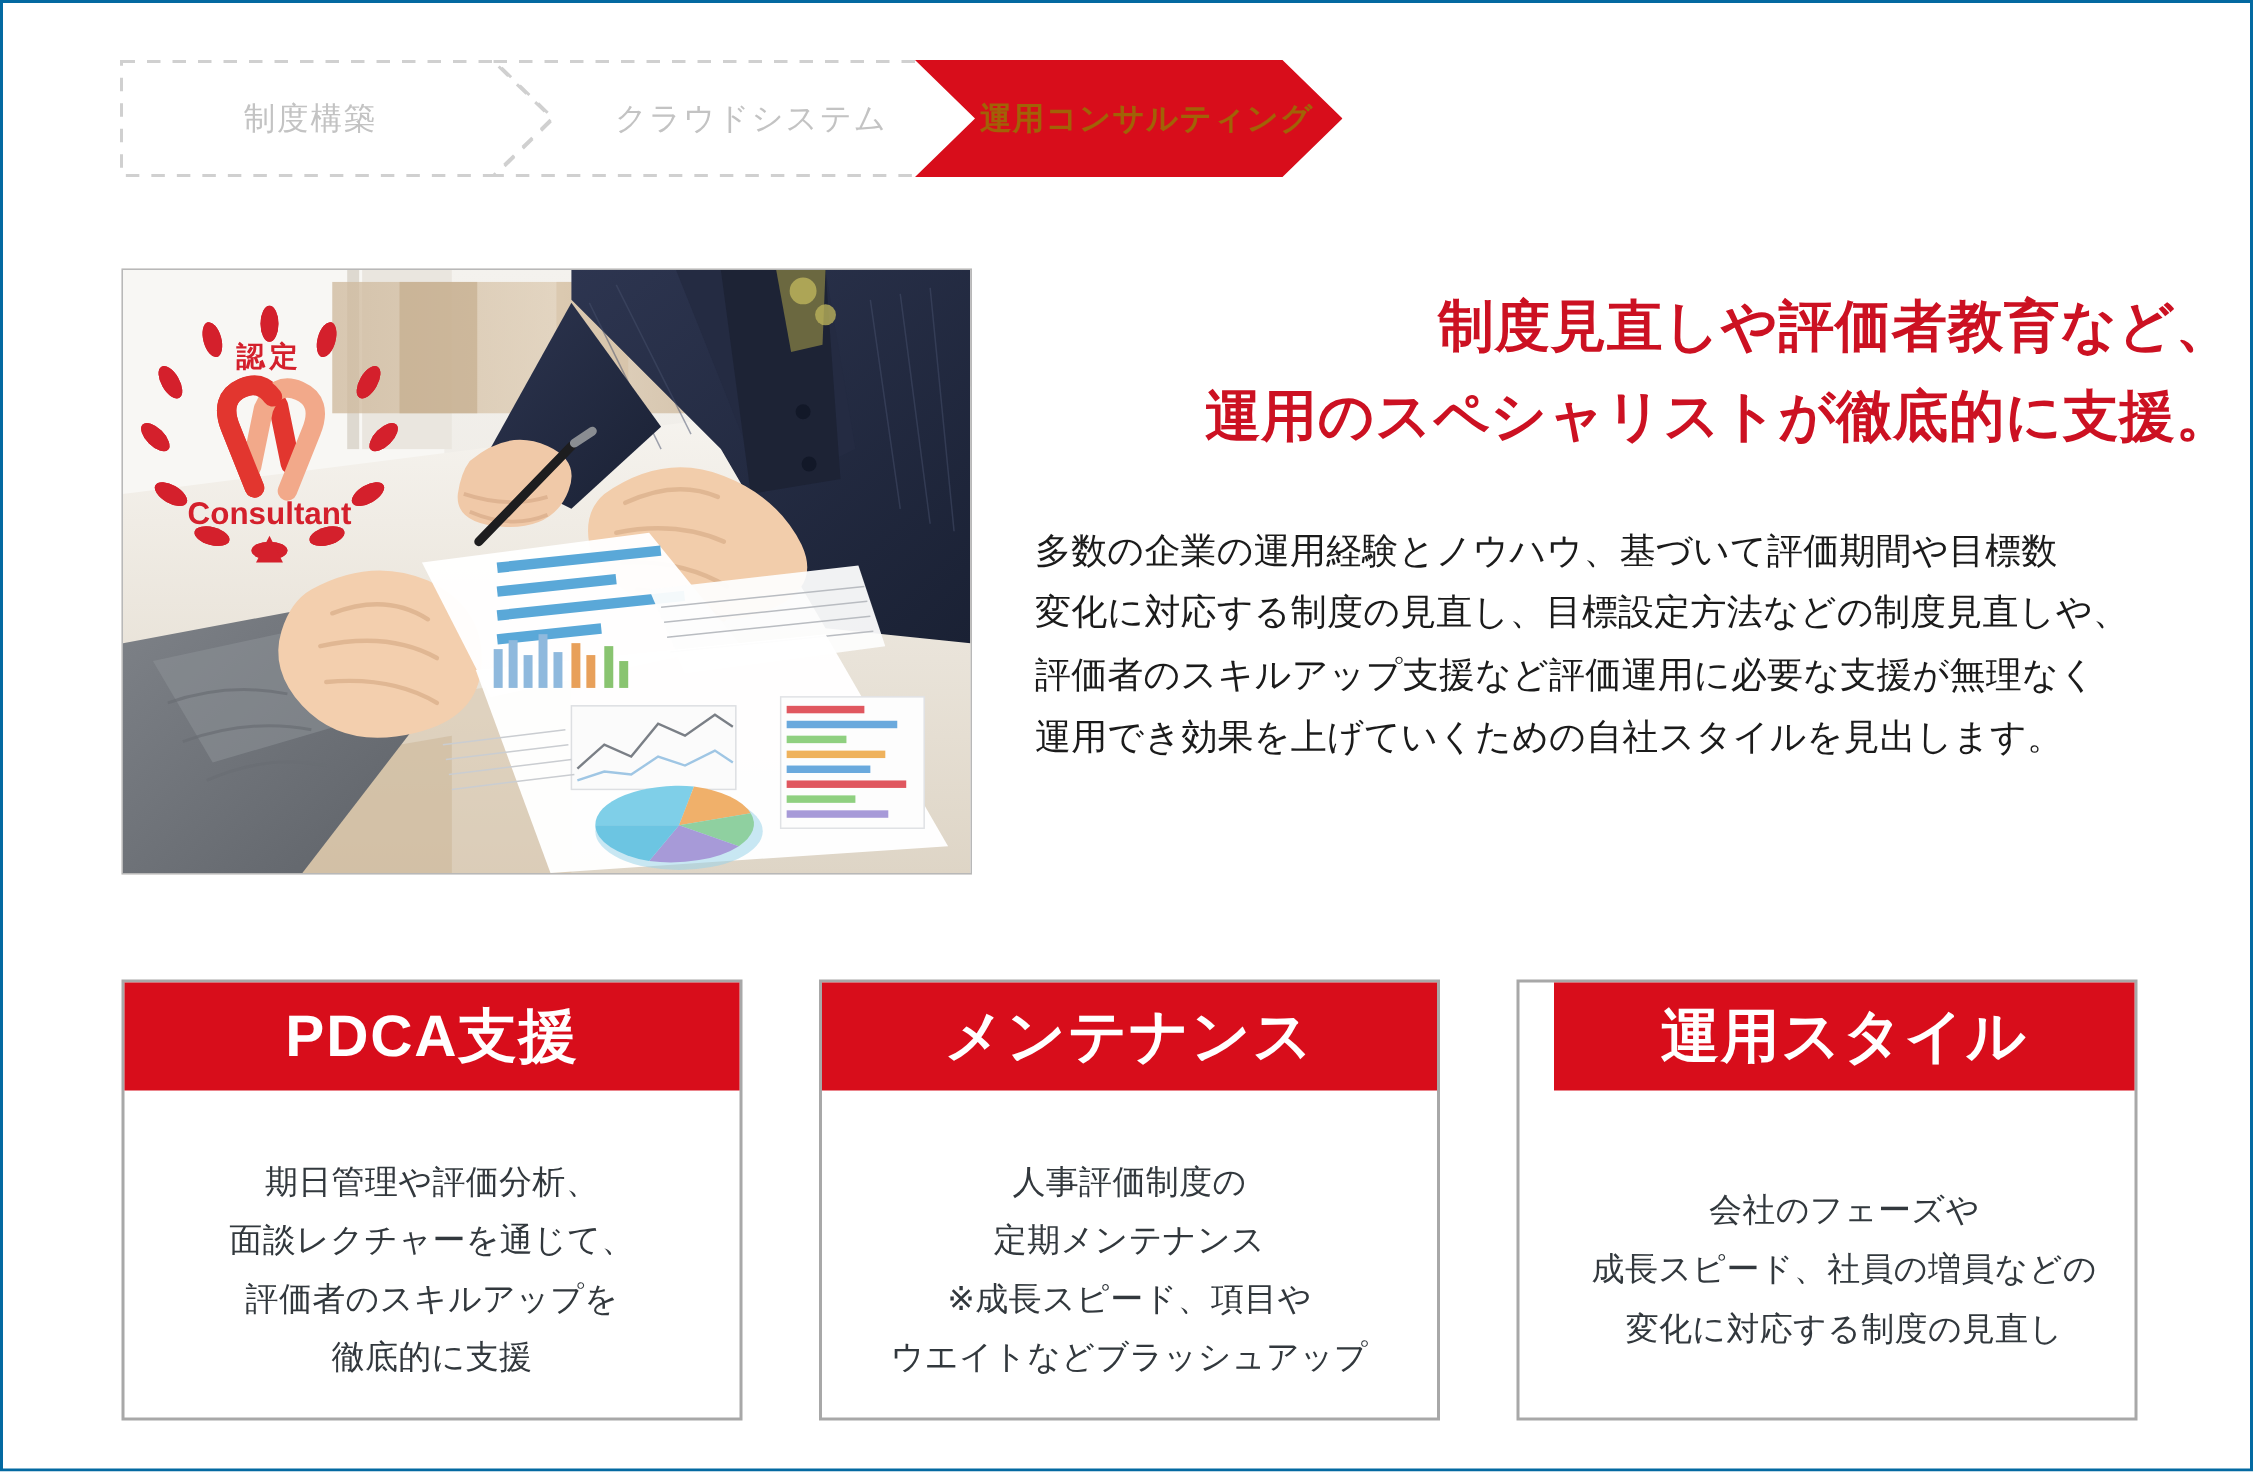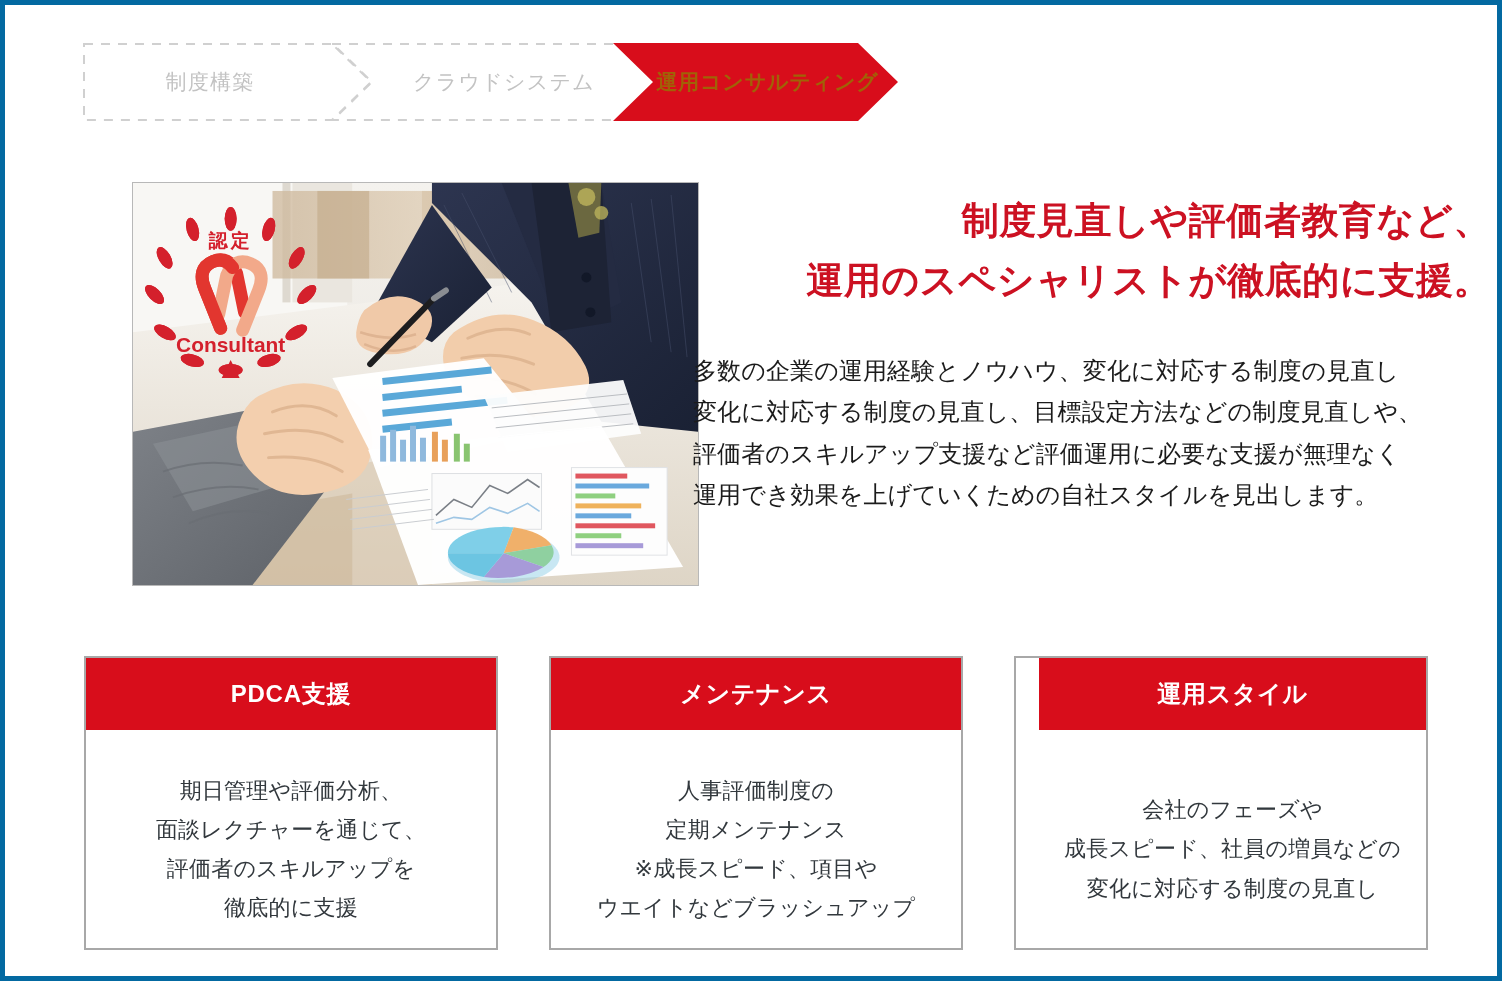--- a/index.html
+++ b/index.html
@@ -9,21 +9,21 @@
   }
   body {
     font-family: "Liberation Sans", "DejaVu Sans", sans-serif;
   }
   #page {
     position: relative;
     width: 1502px;
     height: 981px;
     background: #ffffff;
     box-sizing: border-box;
-    border: 5px solid #0369a1;
+    border: 2px solid #0369a1;
     overflow: hidden;
   }
 
   
   #steps {
     position: absolute;
     left: 78px;
     top: 38px;
     width: 810px;
     height: 78px;
@@ -64,21 +64,20 @@
   #hero-photo {
     position: absolute;
     left: 79px;
     top: 177px;
     width: 567px;
     height: 404px;
     border: 1px solid #b8b8b8;
     box-sizing: border-box;
     overflow: hidden;
     background: #efece7;
-    margin-left: 48px;
   }
   #hero-photo svg { display: block; width: 100%; height: 100%; }
 
   #hero-text {
     position: absolute;
     left: 686px;
     top: 186px;
     width: 800px;
   }
   .headline {
@@ -127,21 +126,21 @@
 
   .card-head {
     height: 72px;
     background: #d80d1b;
     display: flex;
     align-items: center;
     justify-content: center;
   }
   .card-head-label {
     color: #ffffff;
-    font-size: 24px;
+    font-size: 39px;
     font-weight: 700;
     letter-spacing: 0.03em;
     white-space: nowrap;
   }
   .card-body {
     padding-top: 20px;
     display: flex;
     flex-direction: column;
     align-items: center;
     justify-content: center;
@@ -389,21 +388,21 @@
       </g>
     </svg>
   </div>
 
   <div id="hero-text">
     <div class="headline">制度見直しや評価者教育など、</div>
     <div class="headline">運用のスペシャリストが徹底的に支援。</div>
   </div>
 
   <div id="body-copy">
-    <div class="body-line">多数の企業の運用経験とノウハウ、変化に対応する制度の見直し</div>
+    <div class="body-line">多数の企業の運用経験とノウハウ、基づいて評価期間や目標数</div>
     <div class="body-line">変化に対応する制度の見直し、目標設定方法などの制度見直しや、</div>
     <div class="body-line">評価者のスキルアップ支援など評価運用に必要な支援が無理なく</div>
     <div class="body-line">運用でき効果を上げていくための自社スタイルを見出します。</div>
   </div>
 
   <div id="cards">
 
     <div class="card c1">
       <div class="card-head">
         <span class="card-head-label">PDCA支援</span>

